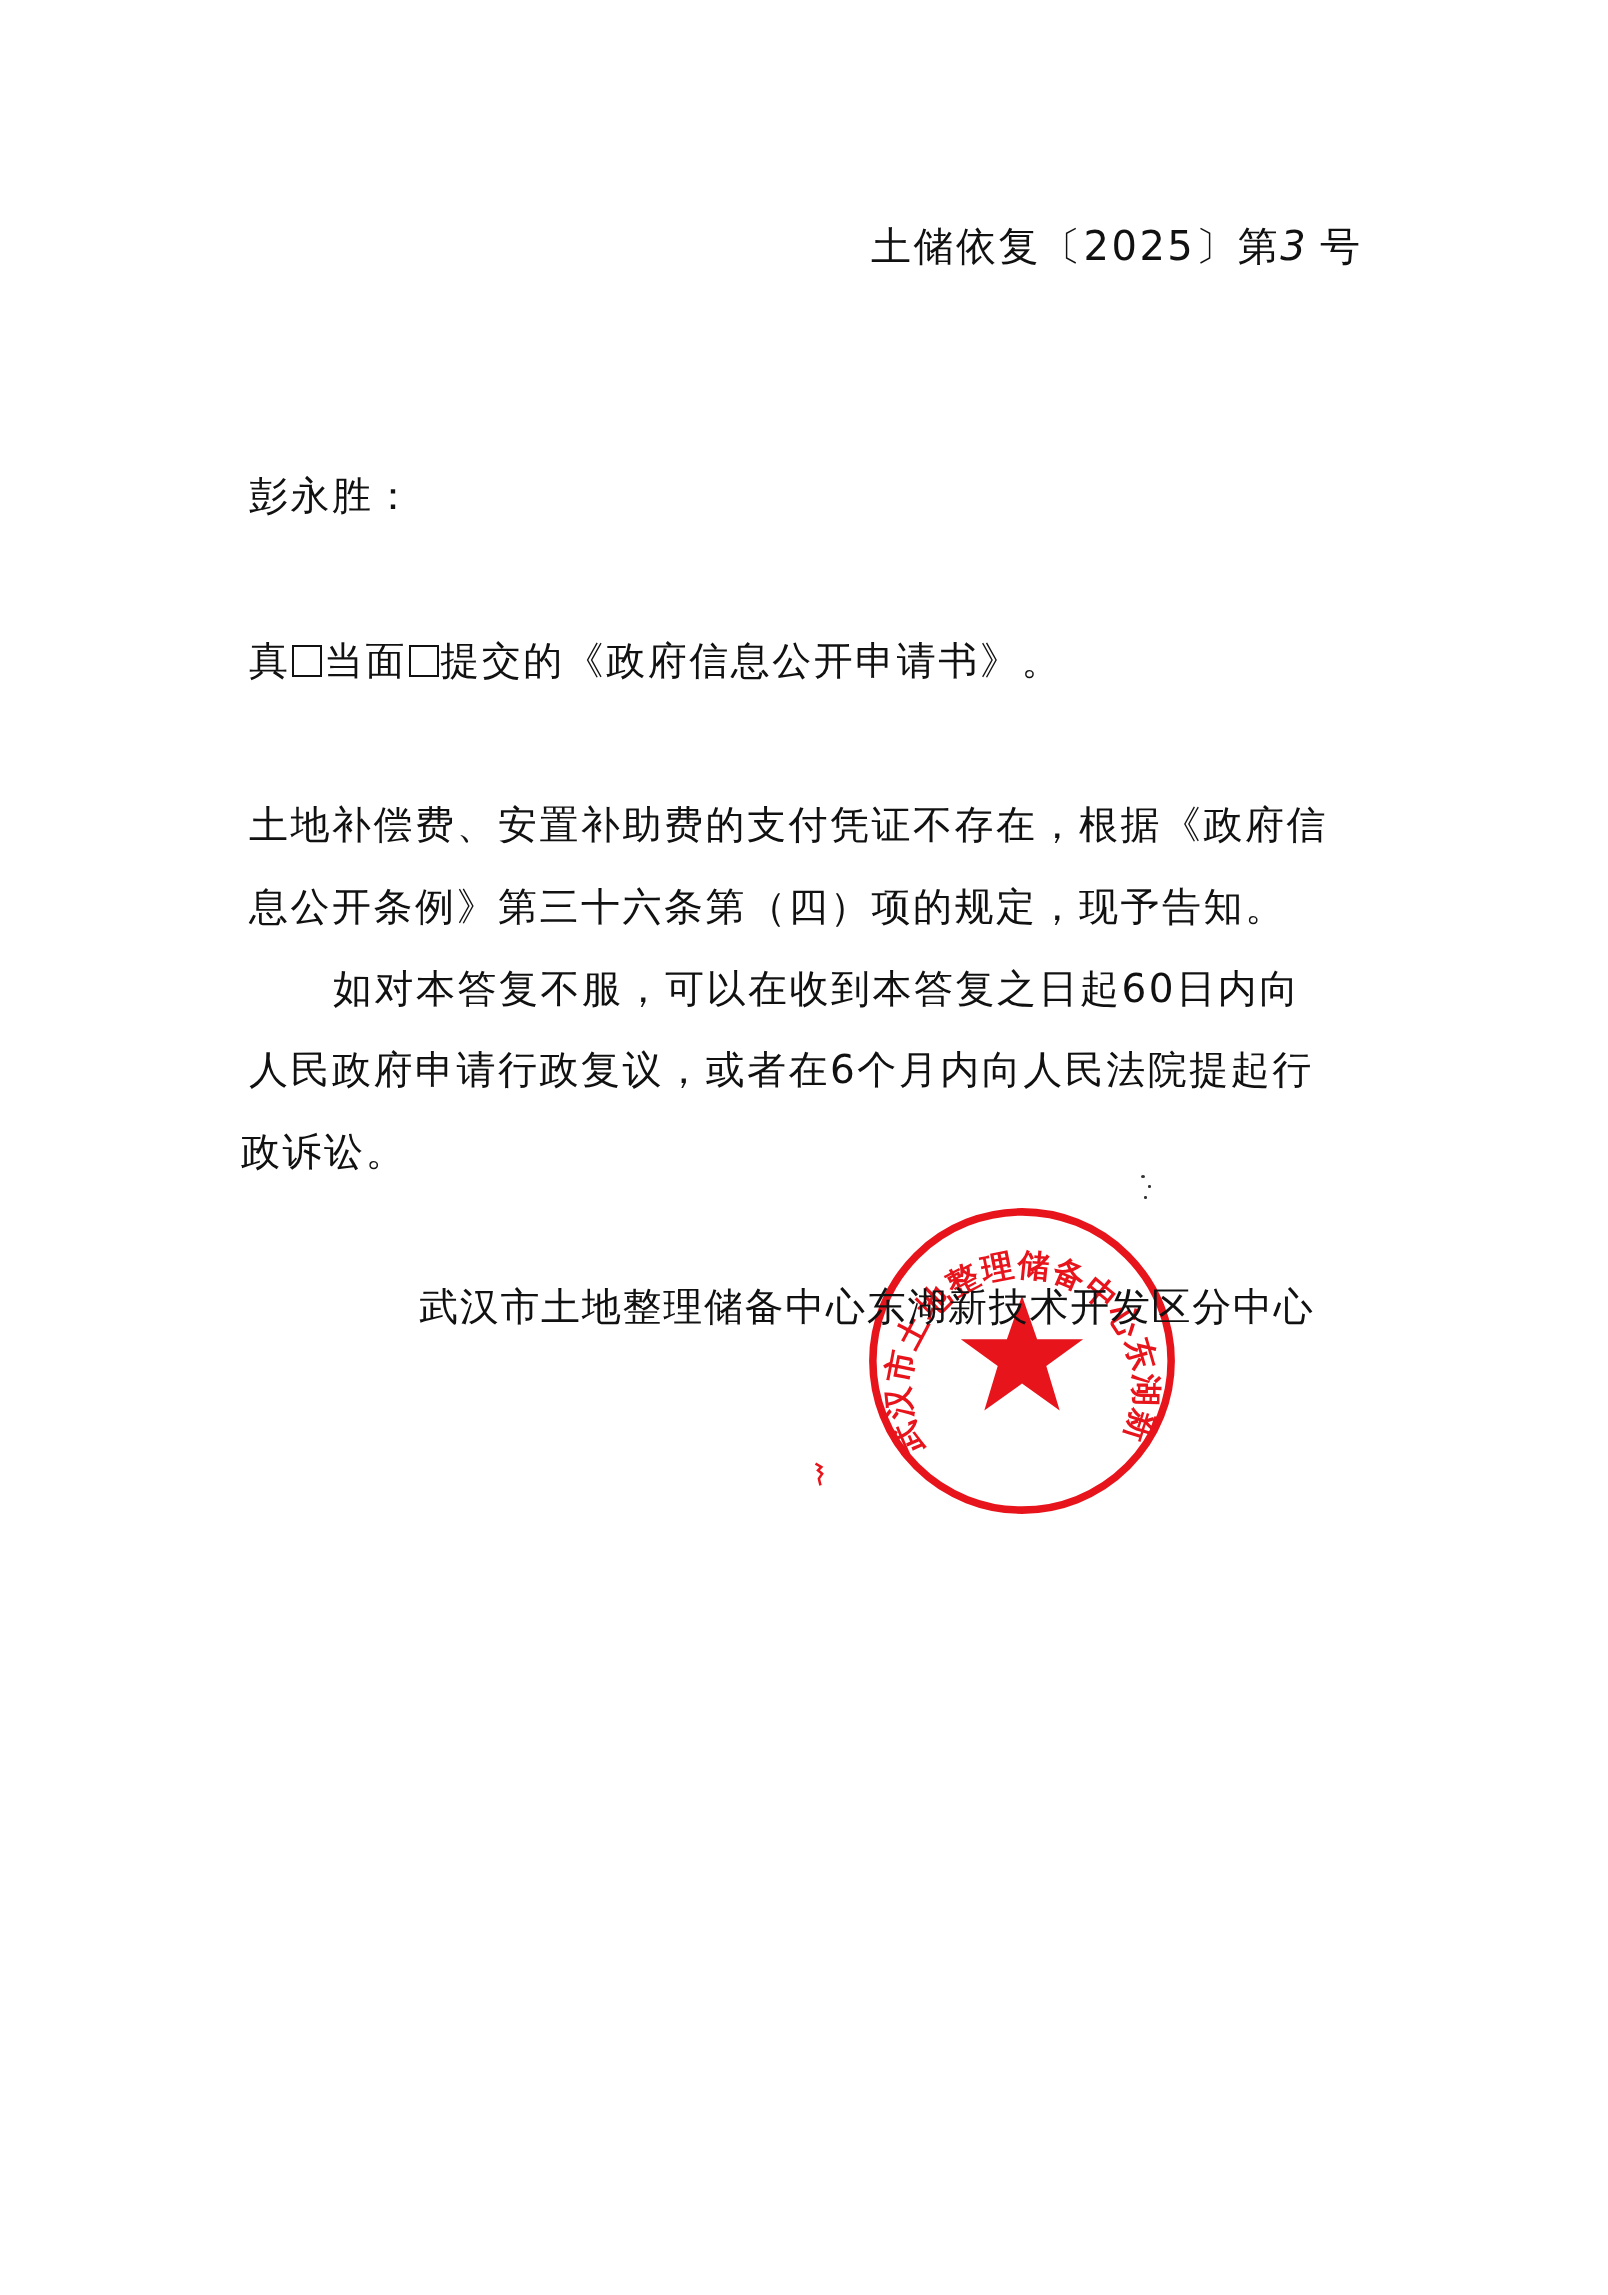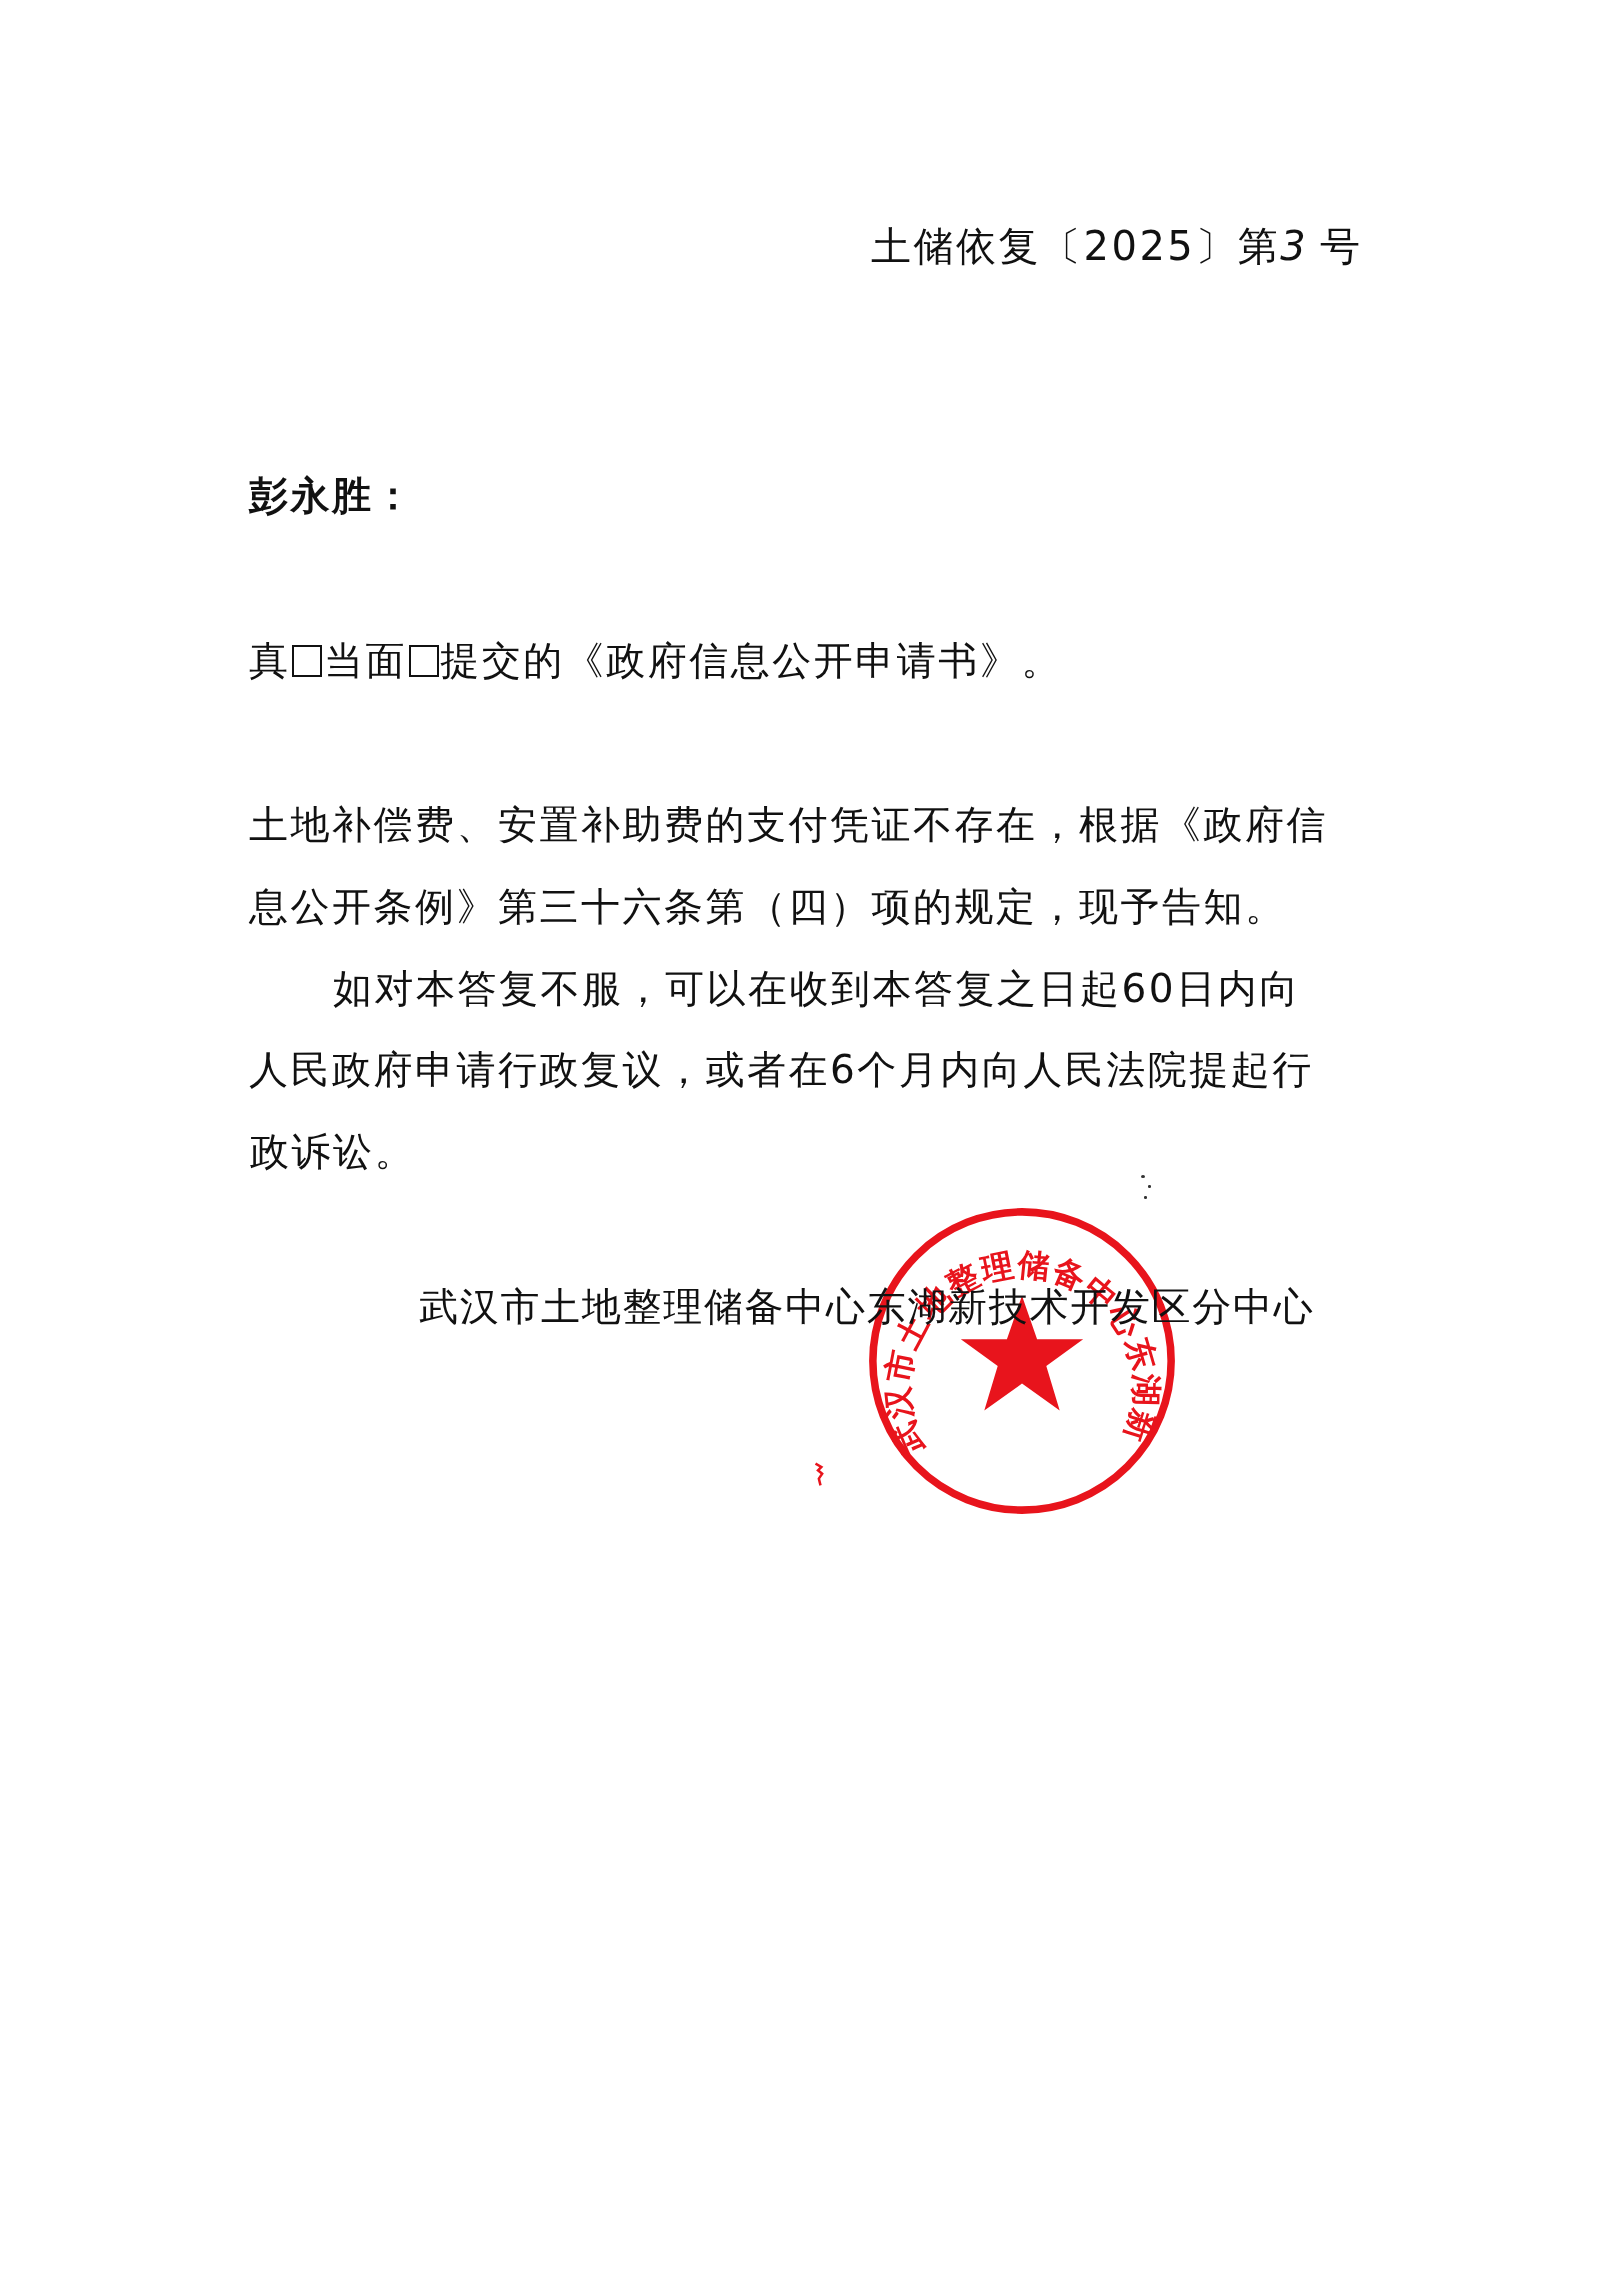--- a/index.html
+++ b/index.html
@@ -20,33 +20,33 @@
 </head>
 <body>
 
 <div class="page">
 
   <div class="txt ref">
     <span>土储依复〔2025〕第</span><span style="font-style:italic;">3</span><span style="margin-left:11.7px;">号</span>
   </div>
 
 
-  <div class="txt body-line" style="left:249px; top:469px;font-weight:bold;">彭永胜：</div>
+  <div class="txt body-line" style="left:249px; top:469px;">彭永胜：</div>
 
 
   <div class="txt body-line" style="left:249px; top:634px;">
     <span>真</span><span class="cb"></span><span>当面</span><span class="cb"></span><span>提交的《政府信息公开申请书》。</span>
   </div>
 
   <div class="txt body-line" style="left:249px; top:880px;">息公开条例》第三十六条第（四）项的规定，现予告知。</div>
   <div class="txt body-line" style="left:249px; top:798px;">土地补偿费、安置补助费的支付凭证不存在，根据《政府信</div>
 
   <div class="txt body-line" style="left:333px; top:962px;">如对本答复不服，可以在收到本答复之日起60日内向</div>
   <div class="txt body-line" style="left:249px; top:1043px;">人民政府申请行政复议，或者在6个月内向人民法院提起行</div>
-  <div class="txt body-line" style="left:250px; top:1125px;">政诉讼。</div>
+  <div class="txt body-line" style="left:241px; top:1125px;">政诉讼。</div>
 
   <svg class="seal" viewBox="0 0 370 372">
     <defs>
       <path id="sealArc" d="M 70 290 A 135 135 0 1 1 300 290"></path>
     </defs>
     <circle cx="185" cy="186" r="178" fill="none" stroke="#e8141c" stroke-width="9"></circle>
     <text font-size="38" font-weight="bold" fill="#e8141c" font-family="DejaVu Sans, sans-serif" letter-spacing="2">
       <textPath href="#sealArc" startOffset="0%">武汉市土地整理储备中心东湖新技术开发区分中心</textPath>
     </text>
     <polygon fill="#e8141c" points="185,108 203,160 258,160 214,192 230,245 185,213 140,245 156,192 112,160 167,160"></polygon>

